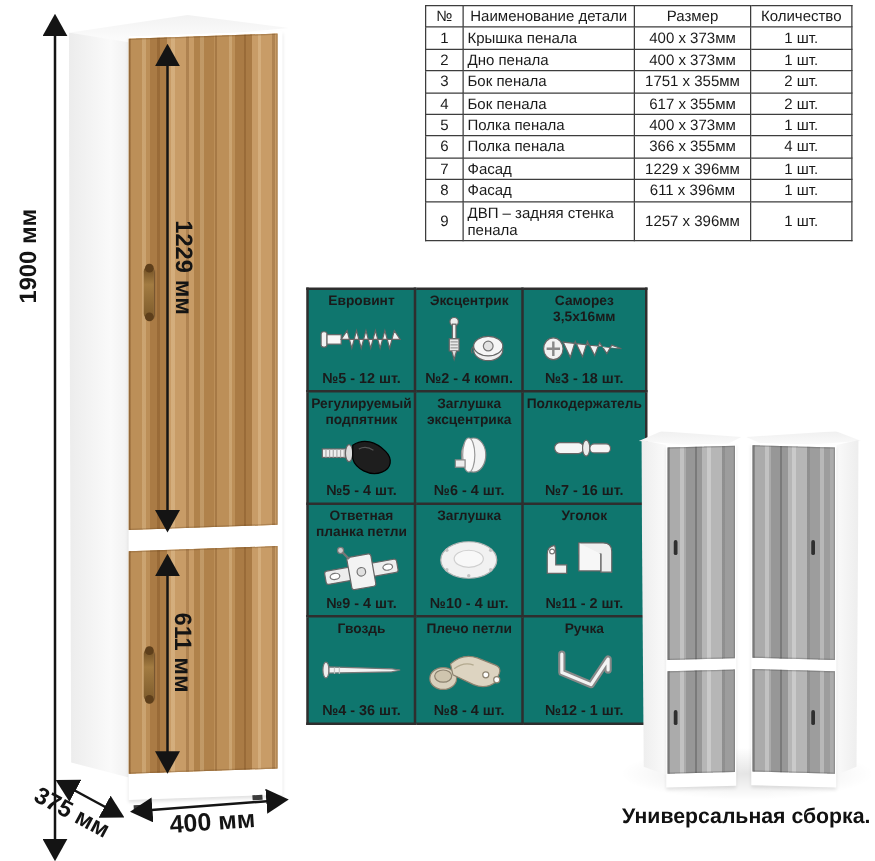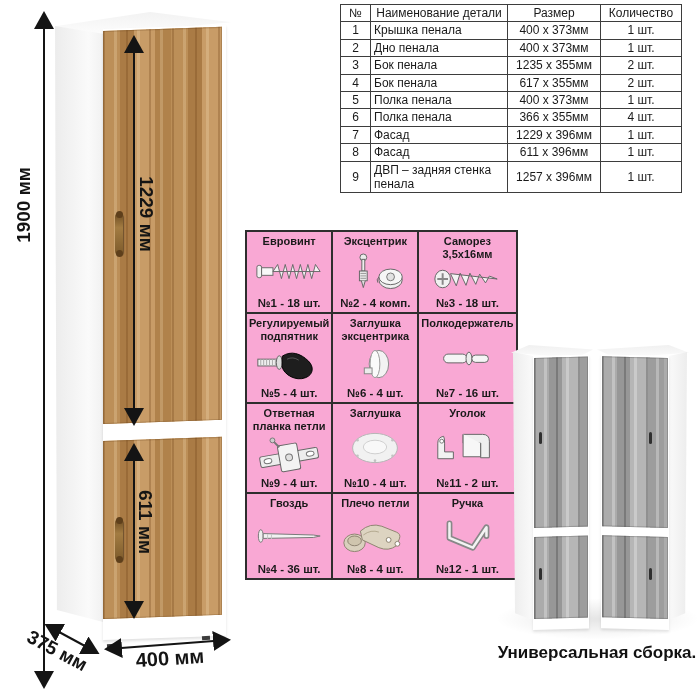--- a/index.html
+++ b/index.html
@@ -64,21 +64,21 @@
   }
   .parts th{text-align:center;}
   .col-num{width:23px;text-align:center;}
   .col-name{width:130px;text-align:left;}
   .col-size{width:86px;text-align:center;}
   .col-qty{width:74px;text-align:center;}
   
   .hw{
     position:absolute;left:245px;top:230px;border-collapse:collapse;table-layout:fixed;
   }
-  .hw td{border:2px solid #2e2e2e;width:84px;padding:0;vertical-align:top;background:#f9a8d4;}
+  .hw td{border:2px solid #2e2e2e;width:84px;padding:0;vertical-align:top;background:#0f766e;}
   .hw td.empty{border:none;background:transparent;}
   .hw tr:nth-child(1) td{height:80px;}
   .hw tr:nth-child(2) td{height:88px;margin-left:44px;}
   .hw tr:nth-child(3) td{height:88px;}
   .hw tr:nth-child(4) td{height:84px;}
   .hw tr:nth-child(5) td{height:82px;}
   .hw-cell{display:flex;flex-direction:column;justify-content:space-between;align-items:center;height:100%;padding:3px 2px;box-sizing:border-box;}
   .hw-title{font-weight:bold;font-size:11px;line-height:1.15;text-align:center;}
   .hw-qty{font-weight:bold;font-size:11.5px;text-align:center;}
   .hw-icon{flex:1;display:flex;align-items:center;justify-content:center;width:100%;}
@@ -163,21 +163,21 @@
   </tr>
   <tr>
     <td class="col-num">2</td>
     <td class="col-name">Дно пенала</td>
     <td class="col-size">400 x 373мм</td>
     <td class="col-qty">1 шт.</td>
   </tr>
   <tr>
     <td class="col-num">3</td>
     <td class="col-name">Бок пенала</td>
-    <td class="col-size">1235 x 355мм</td>
+    <td class="col-size">1751 x 355мм</td>
     <td class="col-qty">2 шт.</td>
   </tr>
   <tr>
     <td class="col-num">4</td>
     <td class="col-name">Бок пенала</td>
     <td class="col-size">617 x 355мм</td>
     <td class="col-qty">2 шт.</td>
   </tr>
   <tr>
     <td class="col-num">5</td>
@@ -218,21 +218,21 @@
     <td>
           <div class="hw-cell">
       <div class="hw-title">Евровинт</div>
       <div class="hw-icon">
         <svg width="74" height="34" viewBox="0 0 76 36">
           <rect x="4" y="11" width="5" height="13" rx="2" fill="#f2f2f2" stroke="#666"></rect>
           <rect x="9" y="13.5" width="12" height="8" fill="#f8f8f8" stroke="#666"></rect>
           <path d="M21 17.5 L26 10 L30 25 L34 10 L38 25 L42 10 L46 25 L50 10 L54 25 L58 10 L62 25 L66 10 L71 17.5 Z" fill="#f4f4f4" stroke="#666" stroke-width="1"></path>
         </svg>
       </div>
-      <div class="hw-qty">№1 - 18 шт.</div>
+      <div class="hw-qty">№5 - 12 шт.</div>
     </div>
         </td>
     <td>
           <div class="hw-cell">
       <div class="hw-title">Эксцентрик</div>
       <div class="hw-icon">
         <svg width="74" height="40" viewBox="0 0 76 40">
           <circle cx="26" cy="5" r="3.5" fill="#ececec" stroke="#666"></circle>
           <rect x="24.5" y="7" width="3" height="12" fill="#eee" stroke="#666"></rect>
           <rect x="22" y="19" width="8" height="10" fill="#e8e8e8" stroke="#666"></rect>

